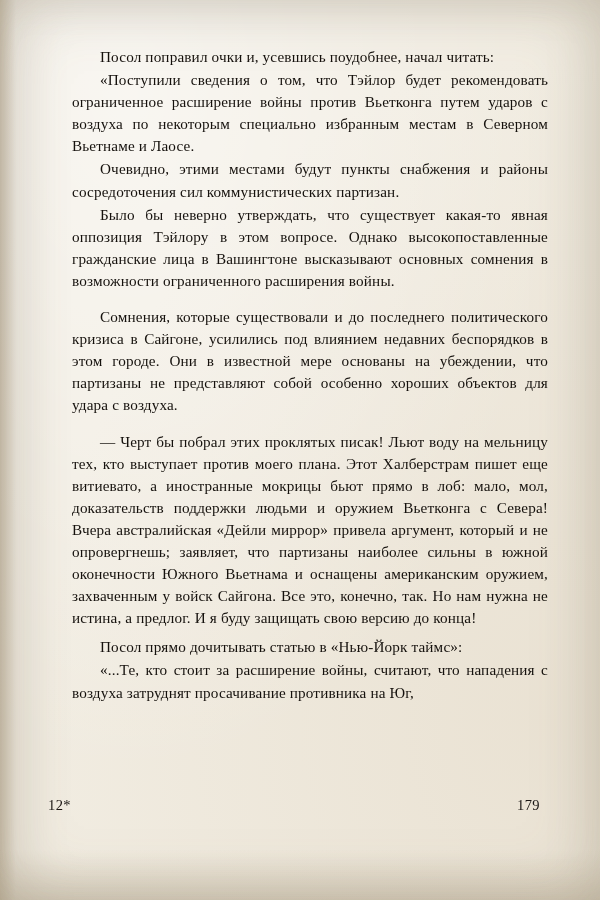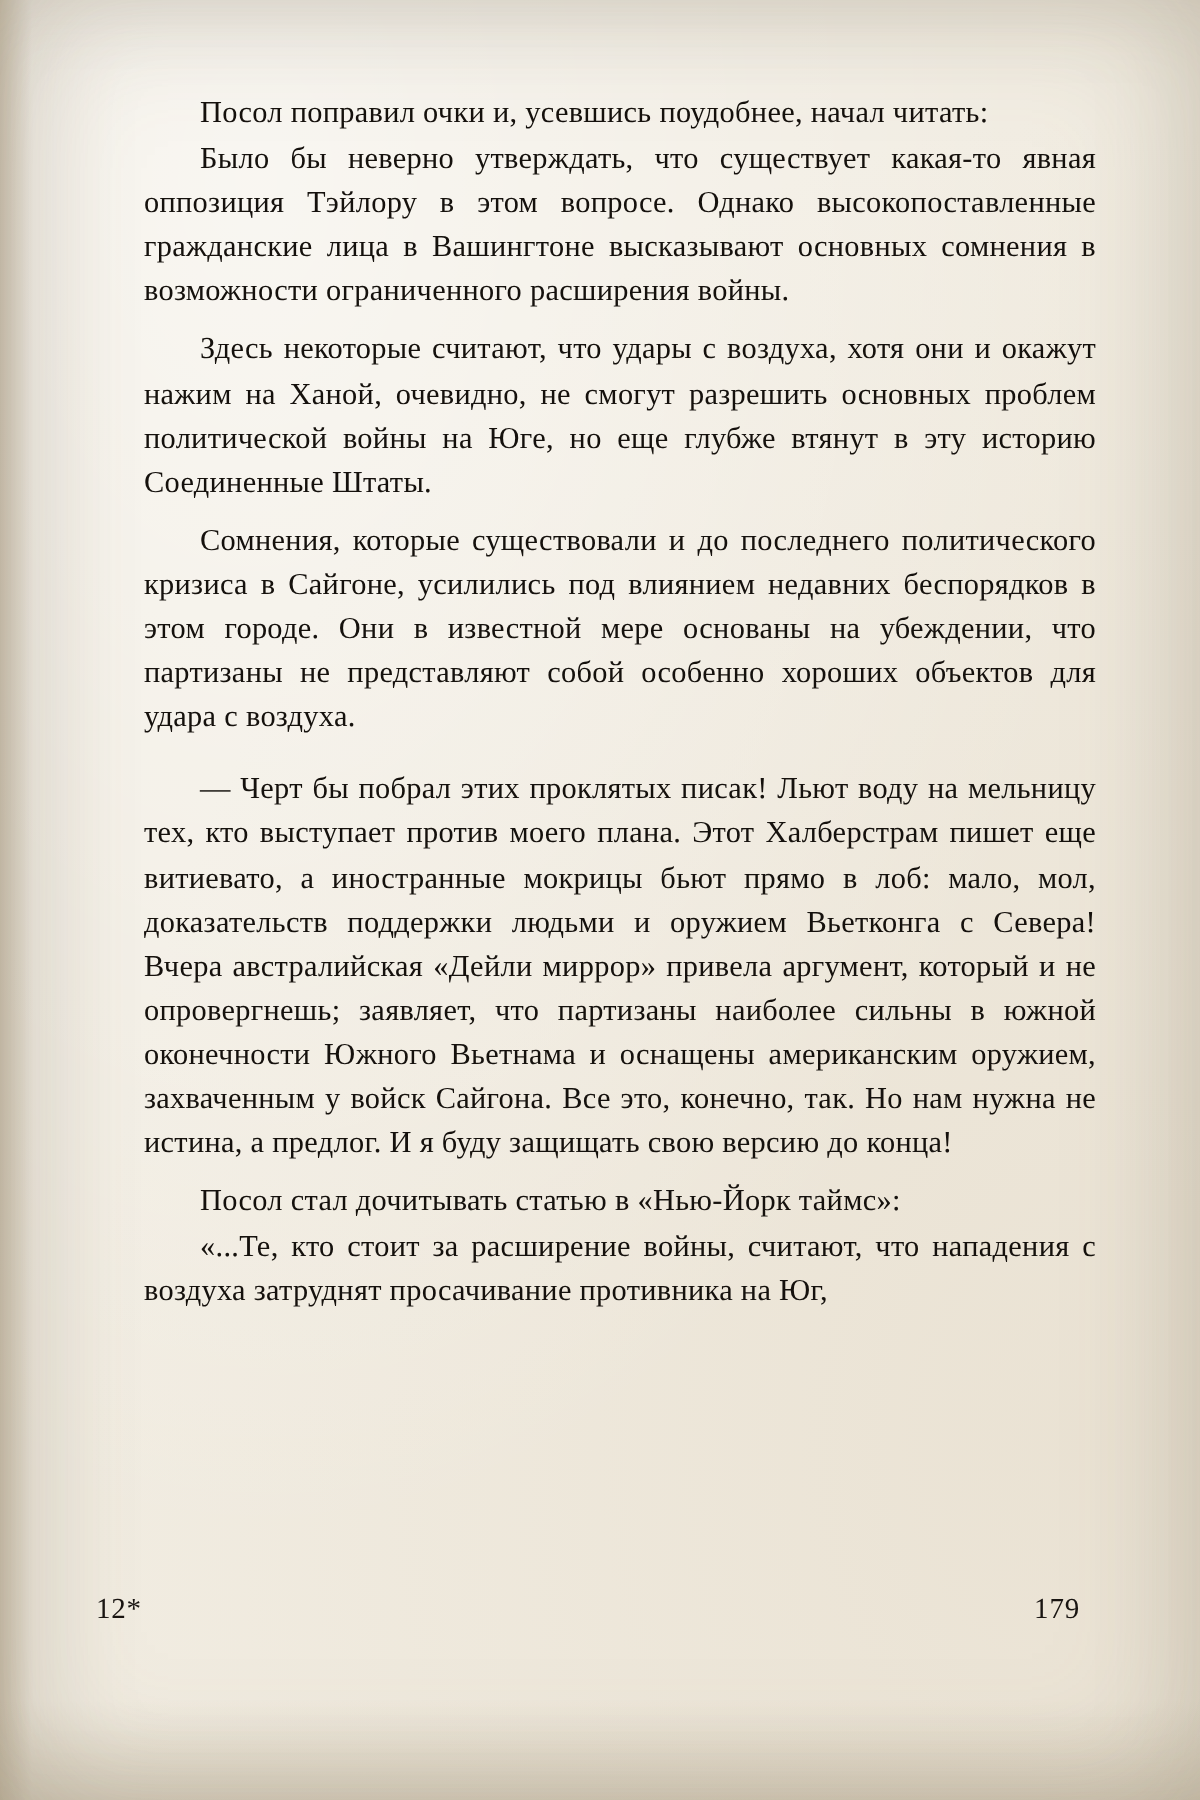--- a/index.html
+++ b/index.html
@@ -97,30 +97,31 @@
     pointer-events: none;
   }
 </style>
 </head>
 <body>
 
 <div class="page">
   <div class="paper">
     <div class="textblock">
       <p>Посол поправил очки и, усевшись поудобнее, начал читать:</p>
+      <p>«Поступили сведения о том, что Тэйлор будет рекомендовать ограниченное расширение войны против Вьетконга путем ударов с воздуха по некоторым специально избранным местам в Северном Вьетнаме и Лаосе.</p>
+      <p>Очевидно, этими местами будут пункты снабжения и районы сосредоточения сил коммунистических партизан.</p>
       <p>Было бы неверно утверждать, что существует какая-то явная оппозиция Тэйлору в этом вопросе. Однако высокопоставленные гражданские лица в Вашингтоне высказывают основных сомнения в возможности ограниченного расширения войны.</p>
       <div class="gap"></div>
-      <p>Здесь некоторые считают, что удары с воздуха, хотя они и окажут нажим на Ханой, очевидно, не смогут разрешить основных проблем политической войны на Юге, но еще глубже втянут в эту историю Соединенные Штаты.</p>
       <div class="gap"></div>
       <p>Сомнения, которые существовали и до последнего политического кризиса в Сайгоне, усилились под влиянием недавних беспорядков в этом городе. Они в известной мере основаны на убеждении, что партизаны не представляют собой особенно хороших объектов для удара с воздуха.</p>
       <div class="gap"></div>
       <div class="gap"></div>
       <p>— Черт бы побрал этих проклятых писак! Льют воду на мельницу тех, кто выступает против моего плана. Этот Халберстрам пишет еще витиевато, а иностранные мокрицы бьют прямо в лоб: мало, мол, доказательств поддержки людьми и оружием Вьетконга с Севера! Вчера австралийская «Дейли миррор» привела аргумент, который и не опровергнешь; заявляет, что партизаны наиболее сильны в южной оконечности Южного Вьетнама и оснащены американским оружием, захваченным у войск Сайгона. Все это, конечно, так. Но нам нужна не истина, а предлог. И я буду защищать свою версию до конца!</p>
       <div class="gap"></div>
-      <p>Посол стал дочитывать статью в «Нью-Йорк таймс»:</p>
+      <p>Посол прямо дочитывать статью в «Нью-Йорк таймс»:</p>
       <p>«...Те, кто стоит за расширение войны, считают, что нападения с воздуха затруднят просачивание противника на Юг,</p>
     </div>
   </div>
 
   <div class="footer">
     <div class="sig">12*</div>
     <div class="pagenum">179</div>
   </div>
 
   <div class="edge-left"></div>

